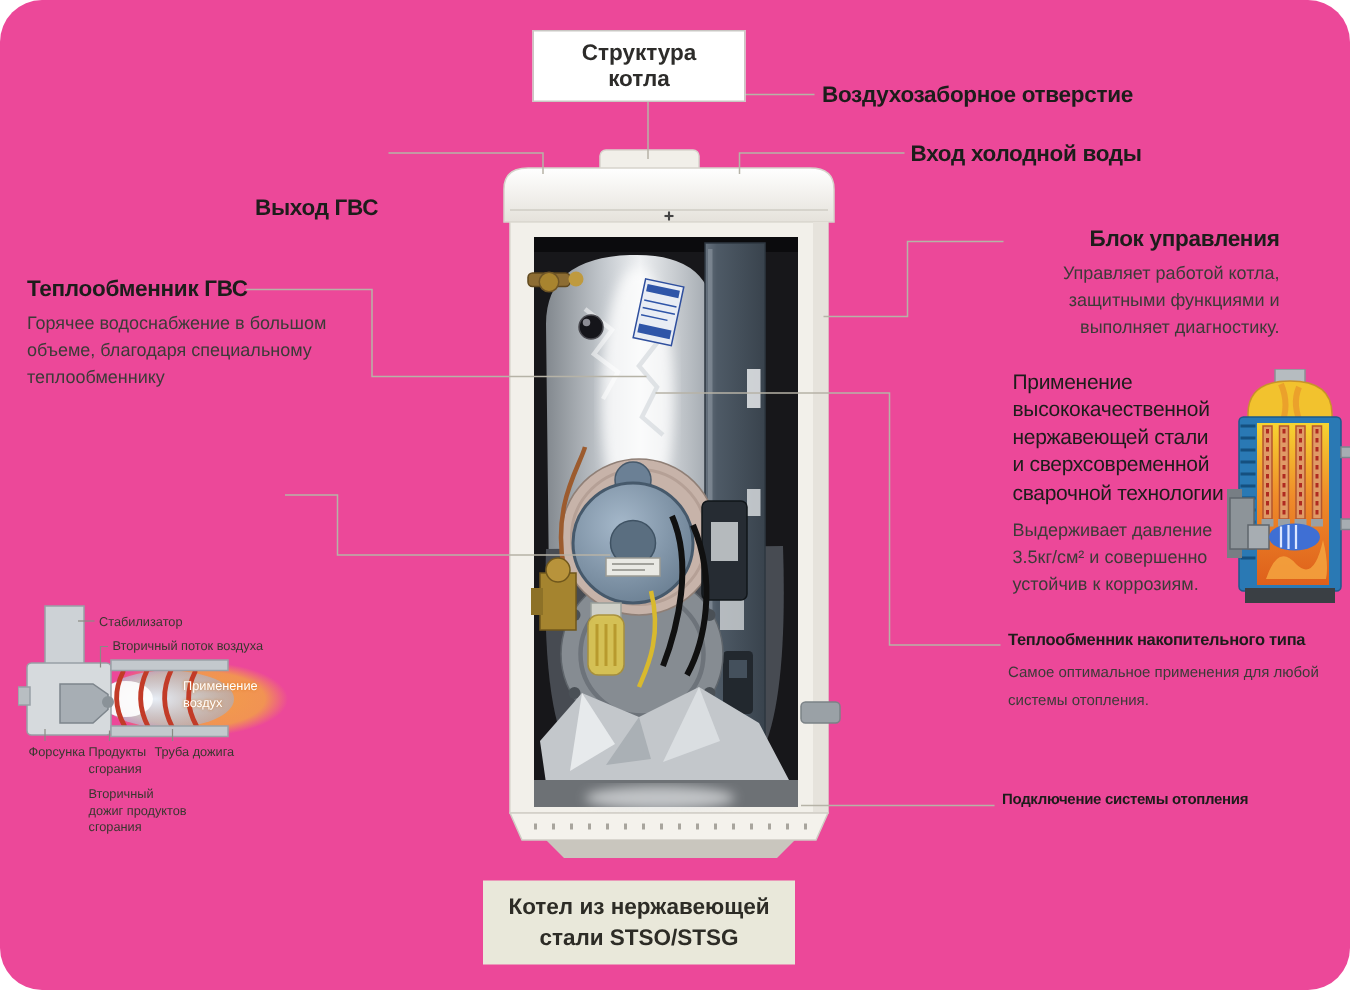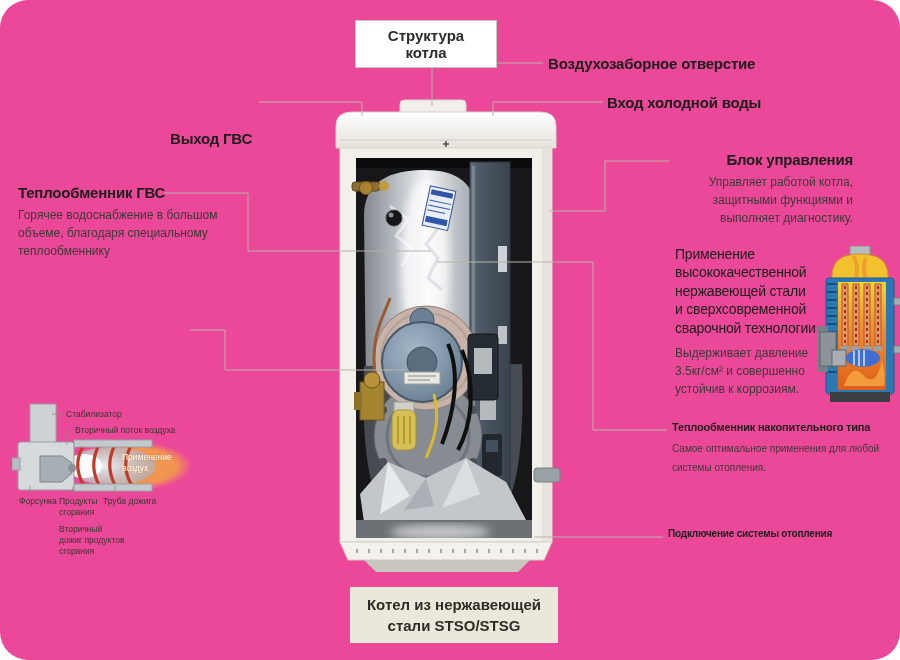--- a/index.html
+++ b/index.html
@@ -21,21 +21,21 @@
   .h{font-weight:bold;font-size:15px;color:var(--heading);letter-spacing:-0.2px;line-height:1.15;}
   .h-sm{font-weight:normal;font-size:14px;color:var(--heading);letter-spacing:-0.2px;line-height:1.32;}
   .desc{font-size:12px;color:var(--body-text);line-height:1.5;margin-top:5px;font-weight:normal;}
   .pre{white-space:pre-line;}
   .title-box{
     border:1px solid var(--box-border);background:#fff;text-align:center;
     font-weight:bold;font-size:15px;padding:6px 10px;color:#2d2c2a;
   }
   .footer-box{
     background:var(--box-bg);text-align:center;font-weight:bold;font-size:15px;
-    color:#2d2c26;display:flex;align-items:center;justify-content:center;line-height:1.4;margin-left:28px;
+    color:#2d2c26;display:flex;align-items:center;justify-content:center;line-height:1.4;
   }
   .mini-label{font-size:8.5px;color:#38372f;line-height:1.3;}
   .mini-label.white{color:#ffffff;text-shadow:0 0 2px rgba(220,120,30,.9);}
   .overlay{pointer-events:none;z-index:20;}
   .leader-line{fill:none;stroke:var(--leader);stroke-width:1;}
   .mini-line{fill:none;stroke:var(--diagram-line);stroke-width:0.8;}
   .txt{z-index:25;}
 </style>
 </head>
 <body>

